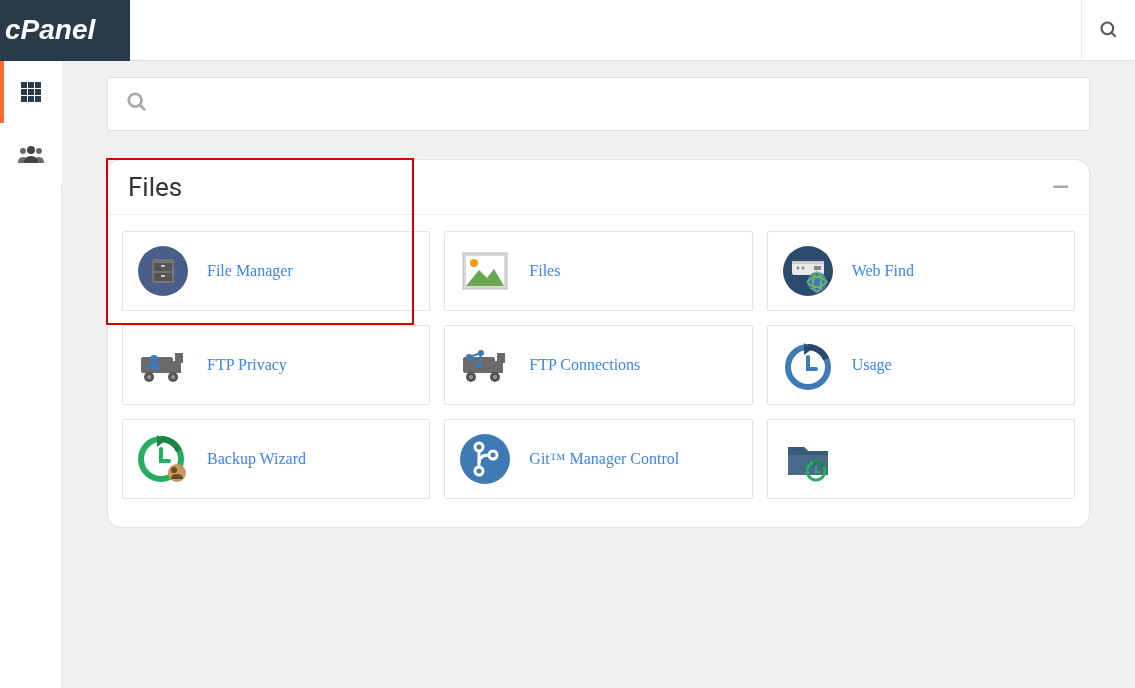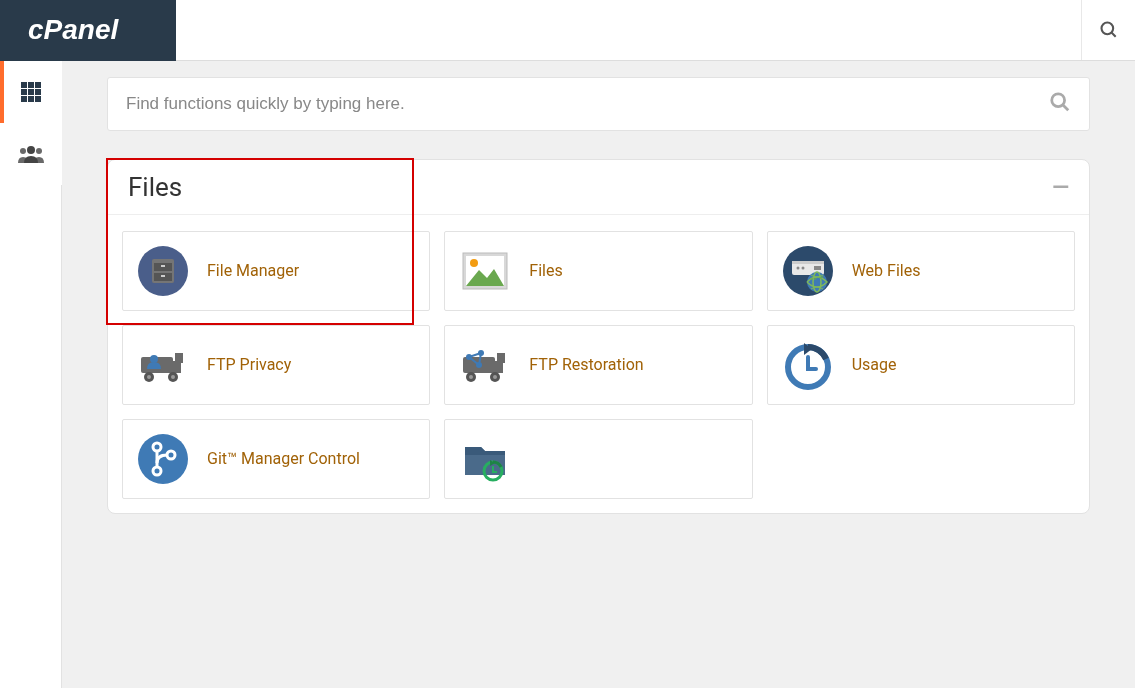--- a/index.html
+++ b/index.html
@@ -1,47 +1,47 @@
 <!DOCTYPE html>
 <html><head>
   <meta charset="utf-8">
   <style>
     * { margin: 0; padding: 0; box-sizing: border-box; }
     body { font-family: -apple-system, BlinkMacSystemFont, "Segoe UI", Roboto, "Helvetica Neue", Arial, sans-serif; background: #f0f0f0; width: 1135px; height: 688px; overflow: hidden; }
     
     .top-header { display: flex; height: 61px; background: #fff; border-bottom: 1px solid #ddd; }
-    .logo-box { width: 176px; height: 61px; background: #293a4a; display: flex; align-items: center; justify-content: center; }
+    .logo-box { width: 130px; height: 61px; background: #293a4a; display: flex; align-items: center; justify-content: center; }
     .header-spacer { flex: 1; }
     .header-search { width: 54px; display: flex; align-items: center; justify-content: center; border-left: 1px solid #e8e8e8; cursor: pointer; }
     
     .main-wrap { display: flex; height: calc(688px - 61px); }
     
     .sidebar { width: 62px; background: #fff; border-right: 1px solid #e2e2e2; }
     .sidebar-item { width: 62px; height: 62px; display: flex; align-items: center; justify-content: center; cursor: pointer; position: relative; }
     .sidebar-item.active::before { content: ""; position: absolute; left: 0; top: 0; bottom: 0; width: 4px; background: #ff6c2c; }
     .sidebar-item.active { background: #fff; }
     .sidebar-item:not(.active) { background: #fff; }
     
     .content { flex: 1; padding: 0 10px; background: #f0f0f0; overflow-y: auto; }
     
     .search-box { margin: 16px 35px 28px 35px; background: #fff; border: 1px solid #e2e2e2; border-radius: 3px; height: 54px; display: flex; align-items: center; padding: 0 18px; }
     .search-input { flex: 1; border: none; outline: none; font-size: 17px; color: #888; }
     .search-input::placeholder { color: #888; }
     .search-btn-icon { cursor: pointer; }
     
-    .panel { margin: 0 35px 20px 35px; background: #fff; border: 1px solid #e2e2e2; border-radius: 8px; position: relative; }
+    .panel { margin: 0 35px 20px 35px; background: #fff; border: 1px solid #e2e2e2; border-radius: 14px; position: relative; }
     .panel-header { display: flex; align-items: center; justify-content: space-between; padding: 12px 20px; border-bottom: 1px solid #eee; }
     .panel-title { font-size: 26px; font-weight: 400; color: #333; }
     .panel-collapse { cursor: pointer; color: #aaa; font-size: 22px; font-weight: bold; user-select: none; }
     
     .panel-body { padding: 16px 14px 14px 14px; display: grid; grid-template-columns: repeat(3, 1fr); gap: 14px; }
     
     .tool-item { background: #fff; border: 1px solid #e2e2e2; border-radius: 2px; height: 80px; display: flex; align-items: center; padding: 0 14px; cursor: pointer; }
     .tool-icon-wrap { width: 52px; height: 52px; display: flex; align-items: center; justify-content: center; margin-right: 18px; flex-shrink: 0; }
-    .tool-label { color: #a16207; font-size: 16px; line-height: 1.3; }
+    .tool-label { color: #3b82f6; font-size: 16px; line-height: 1.3; font-family: Liberation Serif, serif; }
     
     .highlight-box { position: absolute; border: 2px solid #d40000; pointer-events: none; }
     
     
     .grid-icon { display: grid; grid-template-columns: repeat(3, 6px); grid-template-rows: repeat(3, 6px); gap: 1px; }
     .grid-icon span { background: #293a4a; }
   </style>
 </head>
 <body>
 
@@ -82,21 +82,20 @@
         <circle cx="5" cy="7" r="3" opacity="0.8"></circle>
         <path d="M0 19 Q0 13 5 13 Q8 13 9 15 L9 19 Z" opacity="0.8"></path>
         <circle cx="21" cy="7" r="3" opacity="0.8"></circle>
         <path d="M17 15 Q18 13 21 13 Q26 13 26 19 L17 19 Z" opacity="0.8"></path>
       </svg>
     </div>
   </div>
 
   <div class="content">
     <div class="search-box">
-      <input class="search-input" type="text" placeholder="Find functions quickly by typing here." style="">
       <div class="search-btn-icon">
         <svg width="22" height="22" viewBox="0 0 24 24" fill="none" stroke="#aaa" stroke-width="3">
           <circle cx="10" cy="10" r="7"></circle>
             <line x1="21" y1="21" x2="15" y2="15"></line>
         </svg>
       </div>
     </div>
 
     <div class="panel">
       <div class="highlight-box" style="left:-2px; top:-2px; width:308px; height:167px;"></div>
@@ -147,21 +146,21 @@
               <circle cx="21" cy="23" r="1.5" fill="#888"></circle>
               <rect x="32" y="21" width="7" height="4" fill="#888"></rect>
               <circle cx="35" cy="37" r="10" fill="#3f7ab5"></circle>
               <path d="M25 37 Q35 27 45 37 Q35 47 25 37" fill="none" stroke="#7fb85a" stroke-width="1.5"></path>
               <ellipse cx="35" cy="37" rx="4" ry="10" fill="none" stroke="#7fb85a" stroke-width="1.5"></ellipse>
               <path d="M29 30 Q35 34 41 30" fill="none" stroke="#7fb85a" stroke-width="1"></path>
               <path d="M29 44 Q35 40 41 44" fill="none" stroke="#7fb85a" stroke-width="1"></path>
               <path d="M27 35 L30 33 L33 35 L36 32 L39 34 L42 31" fill="#6aa84f" opacity="0.9"></path>
             </svg>
           </div>
-          <div class="tool-label">Web Files</div>
+          <div class="tool-label">Web Find</div>
         </div>
 
         <div class="tool-item">
           <div class="tool-icon-wrap">
             <svg width="52" height="52" viewBox="0 0 52 52">
               <rect x="4" y="18" width="32" height="16" rx="2" fill="#6a6a6a"></rect>
               <rect x="34" y="22" width="10" height="12" fill="#6a6a6a"></rect>
               <rect x="38" y="14" width="8" height="10" fill="#6a6a6a"></rect>
               <circle cx="12" cy="38" r="5" fill="#555"></circle>
               <circle cx="12" cy="38" r="2" fill="#999"></circle>
@@ -185,35 +184,49 @@
               <circle cx="36" cy="38" r="5" fill="#555"></circle>
               <circle cx="36" cy="38" r="2" fill="#999"></circle>
               <circle cx="10" cy="18" r="3" fill="#3f7ab5"></circle>
               <circle cx="22" cy="14" r="3" fill="#3f7ab5"></circle>
               <circle cx="20" cy="26" r="3" fill="#3f7ab5"></circle>
               <line x1="10" y1="18" x2="22" y2="14" stroke="#3f7ab5" stroke-width="2"></line>
               <line x1="10" y1="18" x2="20" y2="26" stroke="#3f7ab5" stroke-width="2"></line>
               <line x1="22" y1="14" x2="20" y2="26" stroke="#3f7ab5" stroke-width="2"></line>
             </svg>
           </div>
-          <div class="tool-label">FTP Restoration</div>
+          <div class="tool-label">FTP Connections</div>
         </div>
 
         <div class="tool-item">
           <div class="tool-icon-wrap">
             <svg width="52" height="52" viewBox="0 0 52 52">
               <circle cx="26" cy="28" r="20" fill="none" stroke="#3f7ab5" stroke-width="6"></circle>
               <path d="M26 8 A20 20 0 0 1 44 20" fill="none" stroke="#2c4a6b" stroke-width="6"></path>
               <path d="M22 4 L30 10 L22 16 Z" fill="#2c4a6b"></path>
               <path d="M26 18 L26 30 L34 30" fill="none" stroke="#3f7ab5" stroke-width="4" stroke-linecap="round"></path>
             </svg>
           </div>
           <div class="tool-label">Usage</div>
         </div>
 
+        <div class="tool-item">
+          <div class="tool-icon-wrap">
+            <svg width="52" height="52" viewBox="0 0 52 52">
+              <circle cx="24" cy="26" r="20" fill="none" stroke="#27ae60" stroke-width="6"></circle>
+              <path d="M24 6 A20 20 0 0 1 42 18" fill="none" stroke="#1e8247" stroke-width="6"></path>
+              <path d="M20 2 L28 8 L20 14 Z" fill="#1e8247"></path>
+              <path d="M24 16 L24 28 L32 28" fill="none" stroke="#27ae60" stroke-width="4" stroke-linecap="round"></path>
+              <circle cx="40" cy="40" r="9" fill="#c99a5b"></circle>
+              <circle cx="37" cy="37" r="3" fill="#6a4a2a"></circle>
+              <path d="M34 46 Q34 41 40 41 Q46 41 46 46 Z" fill="#6a4a2a"></path>
+            </svg>
+          </div>
+          <div class="tool-label">Backup Wizard</div>
+        </div>
 
         <div class="tool-item">
           <div class="tool-icon-wrap">
             <svg width="52" height="52" viewBox="0 0 52 52">
               <circle cx="26" cy="26" r="25" fill="#3f7ab5"></circle>
               <circle cx="20" cy="14" r="4" fill="none" stroke="#fff" stroke-width="3"></circle>
               <circle cx="20" cy="38" r="4" fill="none" stroke="#fff" stroke-width="3"></circle>
               <circle cx="34" cy="22" r="4" fill="none" stroke="#fff" stroke-width="3"></circle>
               <line x1="20" y1="18" x2="20" y2="34" stroke="#fff" stroke-width="3"></line>
               <path d="M20 30 Q20 22 30 22" fill="none" stroke="#fff" stroke-width="3"></path>

